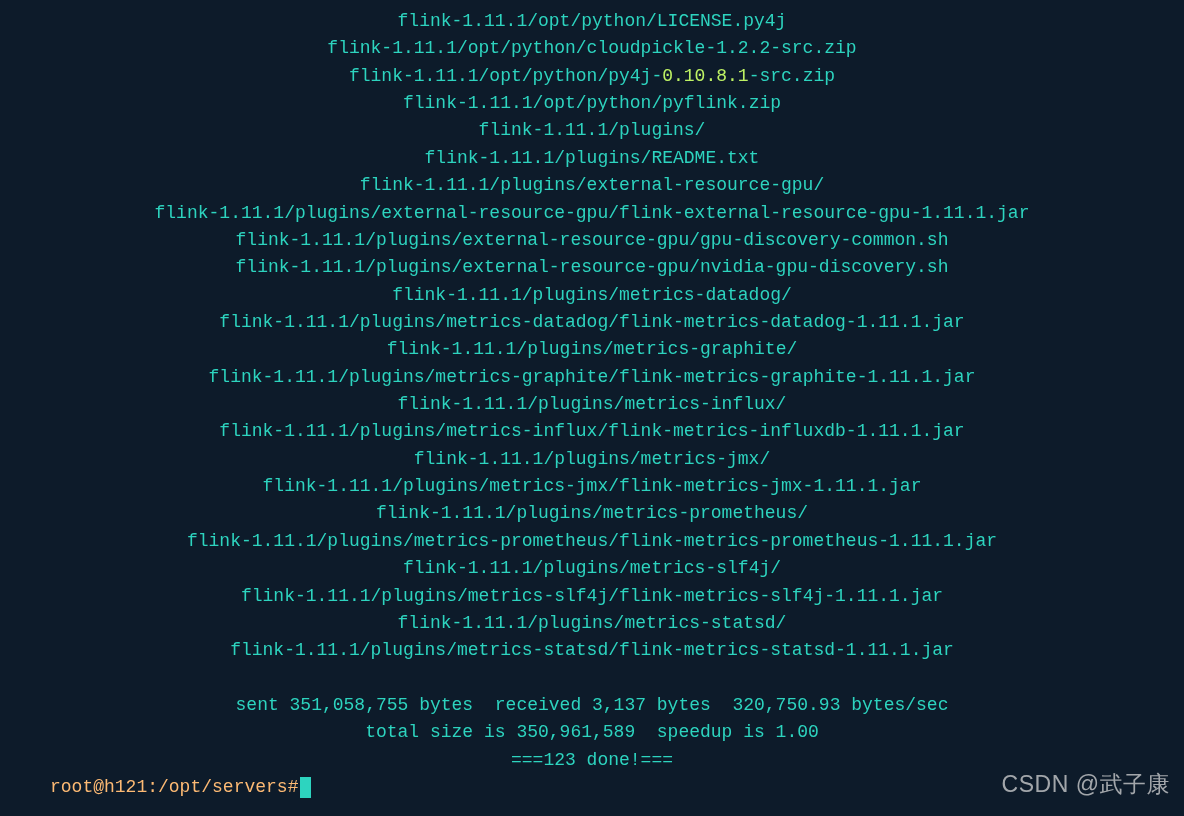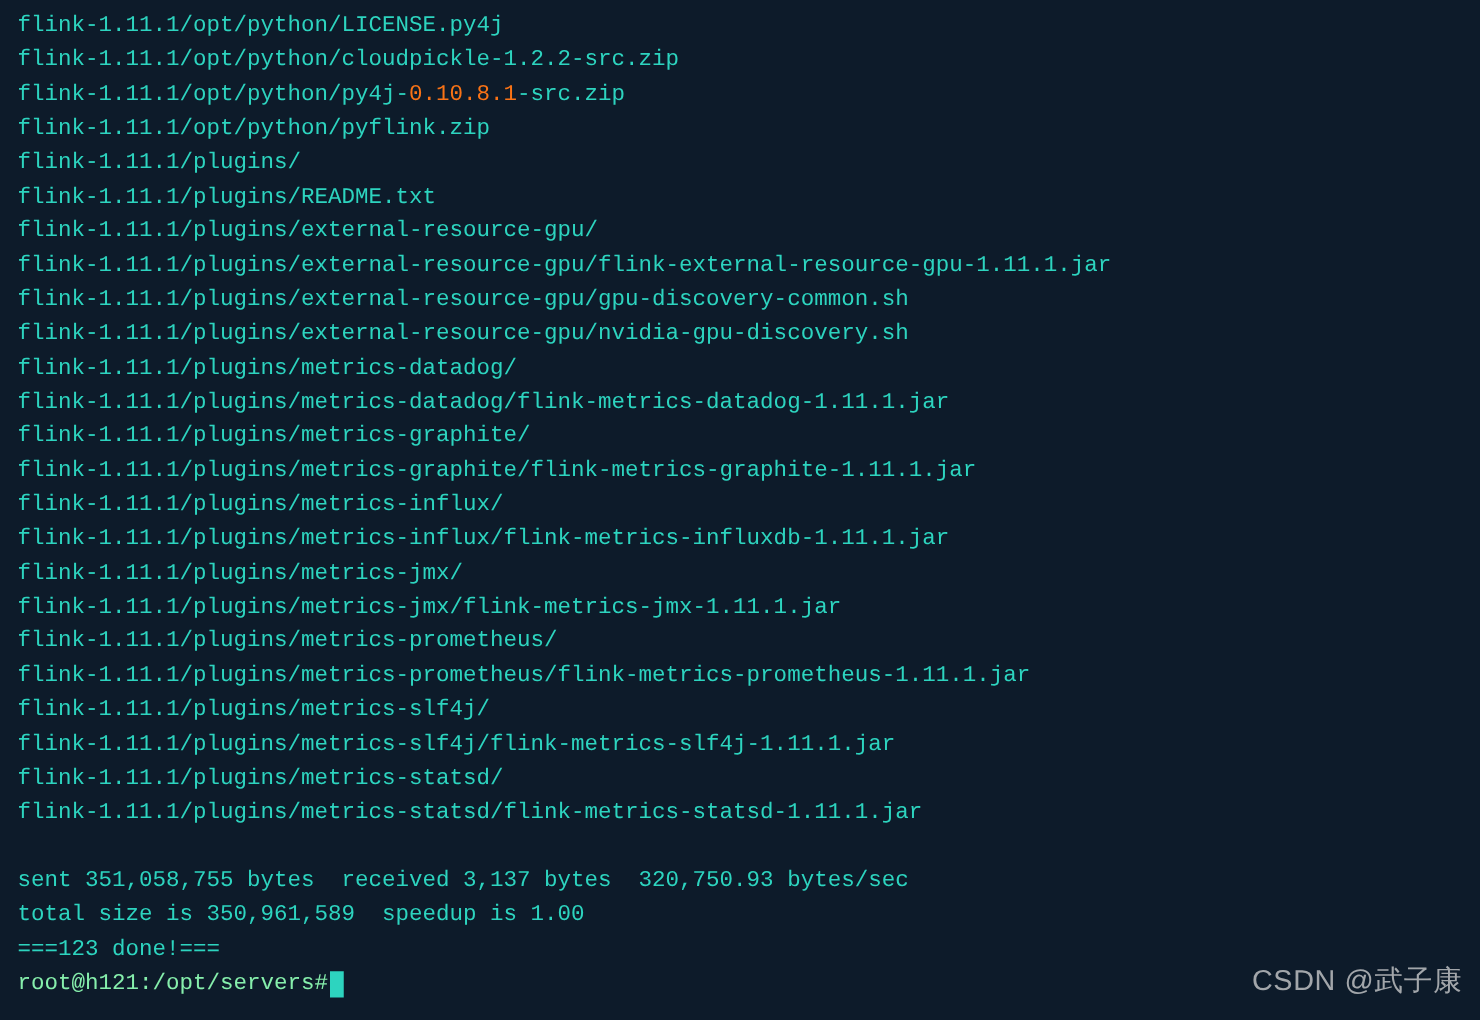--- a/index.html
+++ b/index.html
@@ -17,30 +17,32 @@
       overflow: hidden;
       width: 1184px;
       height: 816px;
       position: relative;
     }
     .terminal-output {
       white-space: pre;
     }
     .line {
       color: #2dd4bf;
+      text-align: center;
     }
     .highlight {
-      color: #f97316;
+      color: #bef264;
     }
     .prompt-line {
       display: flex;
       align-items: center;
     }
     .prompt-text {
-      color: #86efac;
+      color: #fdba74;
+      margin-left: 36px;
     }
     .cursor {
       display: inline-block;
       width: 11px;
       height: 21px;
       background-color: #2dd4bf;
       margin-left: 2px;
       vertical-align: middle;
     }
     .watermark {

